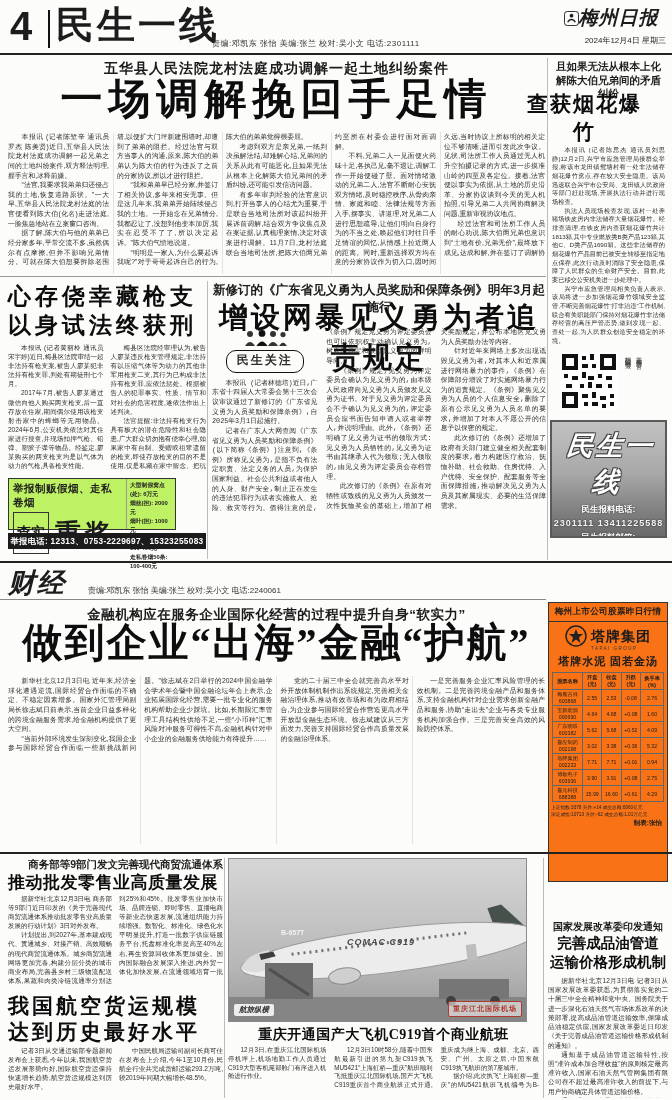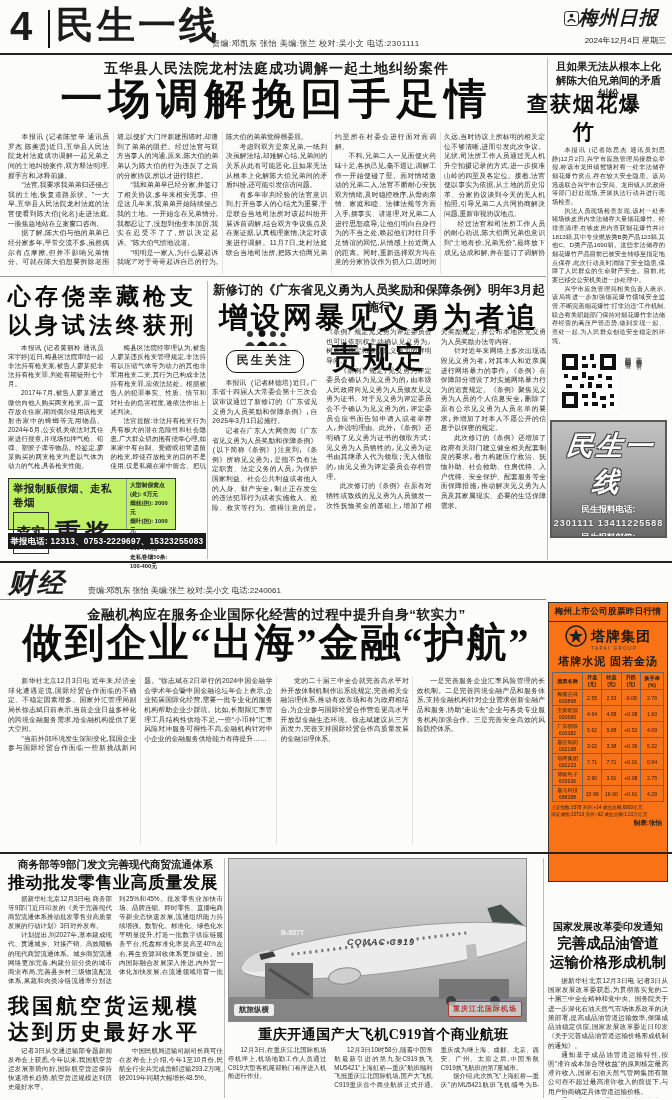--- a/index.html
+++ b/index.html
@@ -109,21 +109,21 @@
   
   .cg-h1 { left:8px; top:992px; width:215px; font-size:21px; letter-spacing:3px; text-align:left; }
   .cg-h2 { left:8px; top:1018px; width:215px; font-size:21px; letter-spacing:3px; text-align:left; }
   .cg-body { left:8px; top:1046px; width:215px; height:52px; font-size:6.5px; line-height:1.4; column-count:2; column-gap:7px; }
 
   
   .photo-frame { left:228px; top:858px; width:299px; height:164px; border:1px solid #8a8a8a; position:absolute; overflow:hidden; }
   .photo-stamp { position:absolute; right:4px; bottom:4px; border:1.5px solid #b03a2e; color:#b03a2e;
     font-size:7px; font-weight:900; padding:2px 4px; background:rgba(255,255,255,0.55); border-radius:2px; letter-spacing:1px; }
   .photo-watermark { position:absolute; left:5px; bottom:5px; background:rgba(255,255,255,0.85); color:#333;
-    font-size:7.5px; font-weight:700; padding:1px 5px; border-radius:2px; }
+    font-size:7.5px; font-weight:700; padding:1px 5px; border-radius:2px;font-style:italic; }
   .plane-label { position:absolute; left:118px; top:78px; font-size:9px; font-weight:700; color:#4a4a4a; letter-spacing:1px; font-style:italic; }
   .reg-label { position:absolute; left:52px; top:70px; font-size:7px; font-weight:700; color:#f2f2f2; }
   .c9-headline { left:228px; top:1026px; width:311px; font-size:14px; letter-spacing:0.5px; }
   .c9-body { left:228px; top:1046px; width:311px; height:52px; font-size:6.3px; line-height:1.4; column-count:3; column-gap:8px; }
 
   
   .pl-kicker { left:548px; top:920px; width:120px; font-size:10px; }
   .pl-h1 { left:548px; top:934px; width:120px; font-size:14.5px; }
   .pl-h2 { left:548px; top:953px; width:120px; font-size:14.5px; }
   .pl-body { left:548px; top:976px; width:120px; height:122px; font-size:6.6px; line-height:1.4; }
@@ -377,21 +377,21 @@
     </table>
     <div class="stock-foot">上证指数:3378 升跌:+14 成交总额:6960亿元</div>
     <div class="stock-foot">深证成指:10713 升跌:-62 成交总额:1.01万亿元</div>
     <div class="stock-credit">制表:张怡</div>
   </div>
 
   <div class="rule" style="left:0;top:852px;width:672px;height:2px;"></div>
   <div class="vrule" style="left:224px;top:858px;height:240px;"></div>
   <div class="vrule" style="left:543px;top:858px;height:240px;"></div>
 
-  <div class="abs kicker rt-kicker" style="text-align:center;">商务部等9部门发文完善现代商贸流通体系</div>
+  <div class="abs kicker rt-kicker" style="text-align:right;">商务部等9部门发文完善现代商贸流通体系</div>
   <div class="abs headline rt-headline" style="text-align:left;">推动批发零售业高质量发展</div>
   <div class="abs bodytext rt-body">
       <p>据新华社北京12月3日电 商务部等9部门近日印发的《关于完善现代商贸流通体系推动批发零售业高质量发展的行动计划》3日对外发布。</p>
       <p>计划提出,到2027年,基本建成现代、贯通城乡、对接产销、高效顺畅的现代商贸流通体系。城乡商贸流通网络更加完备,构建分层分类的城市商业布局,完善县乡村三级物流配送体系,果蔬和肉类冷链流通率分别达到25%和45%。批发零售业加快市场、品牌连锁、即时零售、直播电商等新业态快速发展,流通组织能力持续增强。数智化、标准化、绿色化水平明显提升,打造一批数字供应链服务平台,托盘标准化率提高至40%左右,再生资源回收体系更加健全。国内国际融合发展深入推进,内外贸一体化加快发展,在流通领域培育一批具备全球竞争力的世界一流企业。计划围绕5方面提出了14条具体举措。</p>
     </div>
 
   <div class="abs headline cg-h1">我国航空货运规模</div>
   <div class="abs headline cg-h2">达到历史最好水平</div>
   <div class="abs bodytext cg-body">
       <p>记者3日从交通运输部专题新闻发布会上获悉,今年以来,我国航空货运发展形势向好,国际航空货运保持快速增长趋势,航空货运规模达到历史最好水平。</p>

